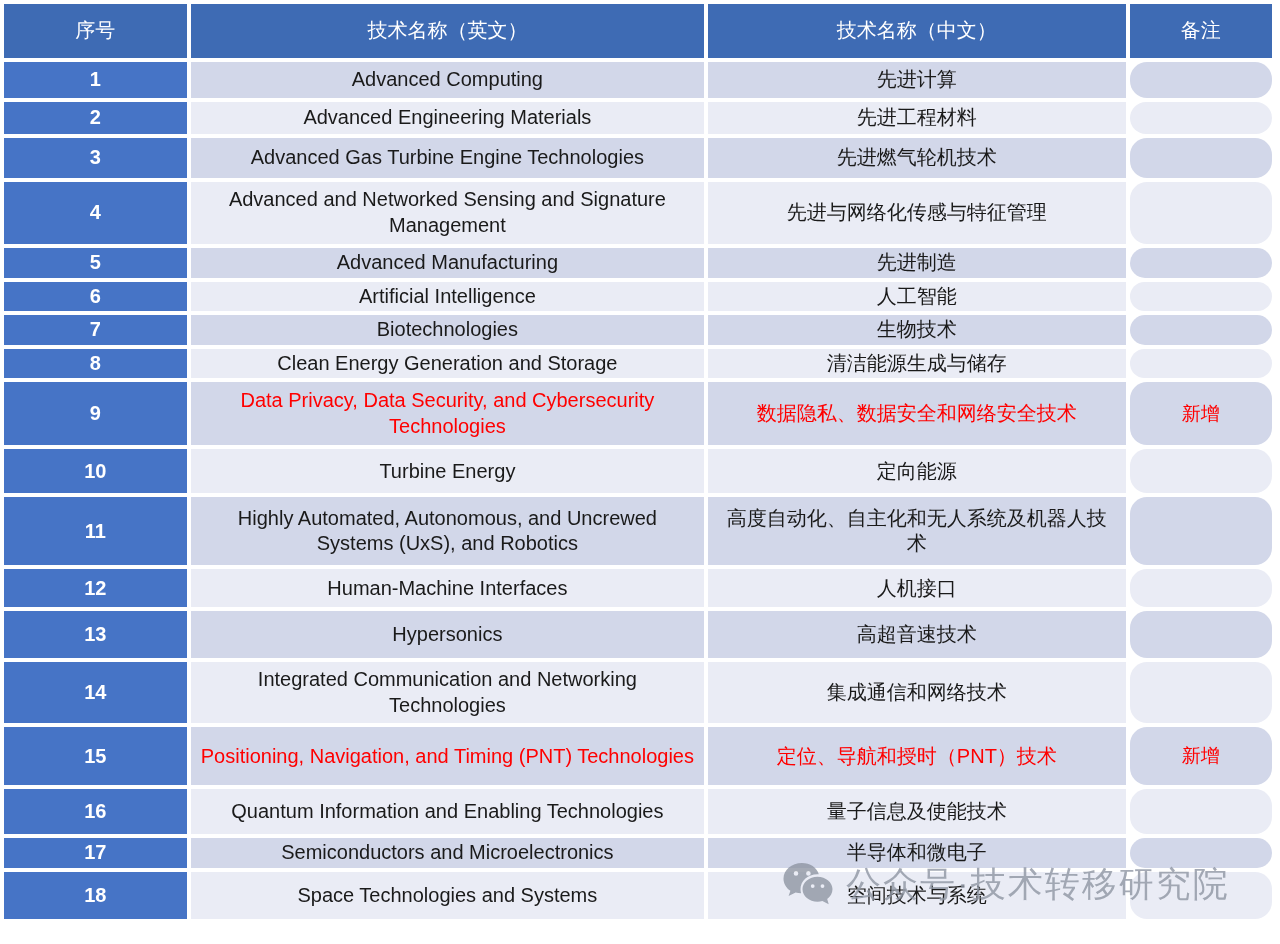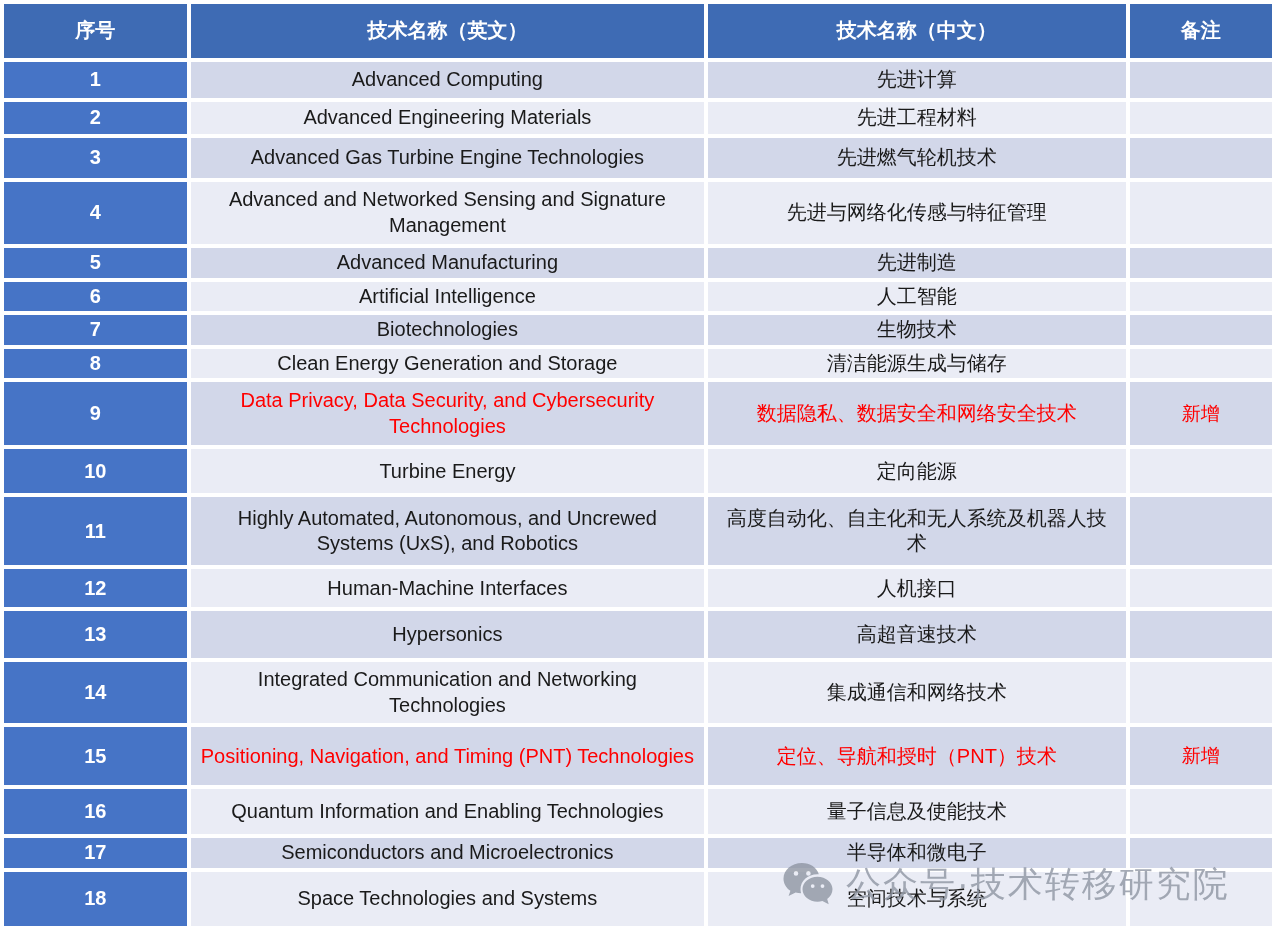--- a/index.html
+++ b/index.html
@@ -19,32 +19,32 @@
     padding:2px 10px;
     text-align:center;
     vertical-align:middle;
     line-height:1.28;
     overflow:hidden;
   }
   thead tr{height:54px;}
   th{
     background:var(--header-bg,#3e6bb4);
     color:var(--header-text,#ffffff);
-    font-weight:bold;
+    font-weight:normal;
     font-size:20px;
   }
   td.no-cell{
     background:var(--index-bg,#4674c6);
     color:var(--header-text,#ffffff);
     font-weight:bold;
     font-size:20px;
   }
   td.en-cell{font-size:20px;color:var(--body-text,#1a1a1a);}
   td.zh-cell{font-size:20px;color:var(--body-text,#1a1a1a);}
-  td.note-cell{font-size:19px;color:var(--body-text,#1a1a1a);}
+  td.note-cell{font-size:19px;color:var(--body-text,#1a1a1a);border-radius:17px;}
   tr.band-dark td.en-cell, tr.band-dark td.zh-cell, tr.band-dark td.note-cell{background:var(--band-dark,#d2d7e9);}
   tr.band-light td.en-cell, tr.band-light td.zh-cell, tr.band-light td.note-cell{background:var(--band-light,#eaecf5);}
   tr.new-row td.en-cell, tr.new-row td.zh-cell, tr.new-row td.note-cell{color:var(--new-text,#ff0000);}
   
   tbody tr:nth-child(1){height:36px;}
   tbody tr:nth-child(2){height:32px;}
   tbody tr:nth-child(3){height:40px;}
   tbody tr:nth-child(4){height:62px;}
   tbody tr:nth-child(5){height:28px;}
   tbody tr:nth-child(6){height:29px;}
@@ -52,21 +52,21 @@
   tbody tr:nth-child(8){height:29px;}
   tbody tr:nth-child(9){height:63px;}
   tbody tr:nth-child(10){height:44px;}
   tbody tr:nth-child(11){height:68px;}
   tbody tr:nth-child(12){height:38px;margin-top:31px;}
   tbody tr:nth-child(13){height:47px;}
   tbody tr:nth-child(14){height:61px;}
   tbody tr:nth-child(15){height:58px;padding-left:10px;}
   tbody tr:nth-child(16){height:45px;}
   tbody tr:nth-child(17){height:28px;}
-  tbody tr:nth-child(18){height:54px;margin-left:28px;}
+  tbody tr:nth-child(18){height:47px;margin-left:28px;}
   .watermark{
     position:absolute;
     left:780px;
     top:856px;
     display:flex;
     align-items:center;
     gap:10px;
     color:var(--watermark-gray,#8f96a3);
     opacity:0.8;
     font-size:35px;

